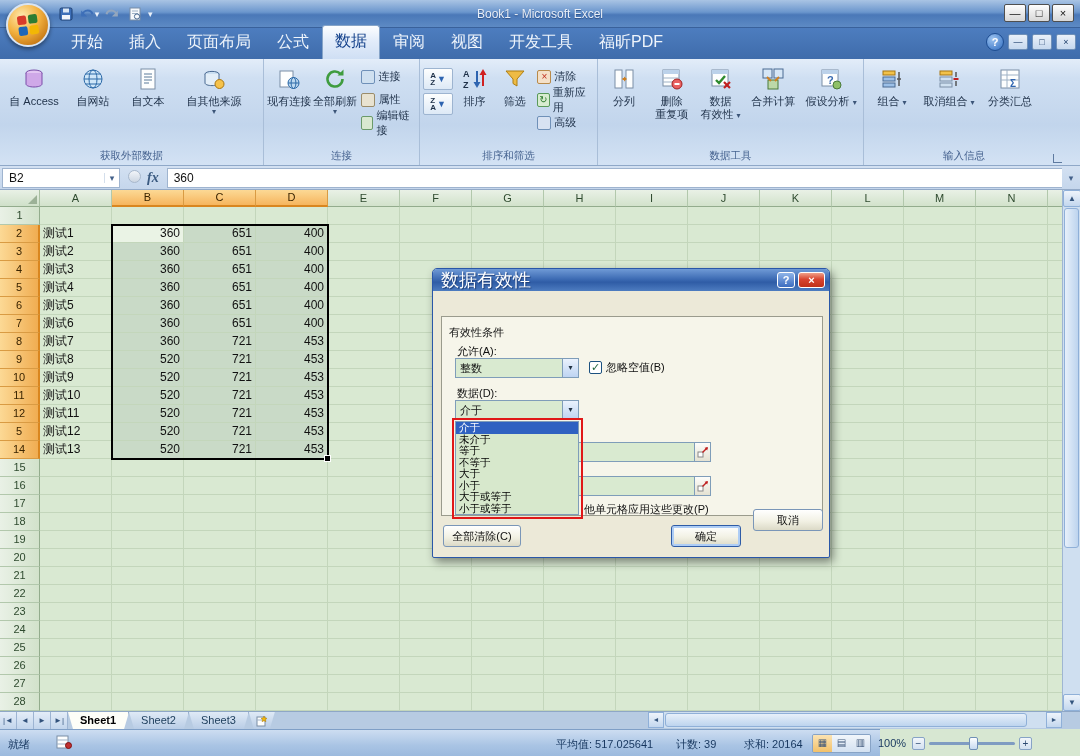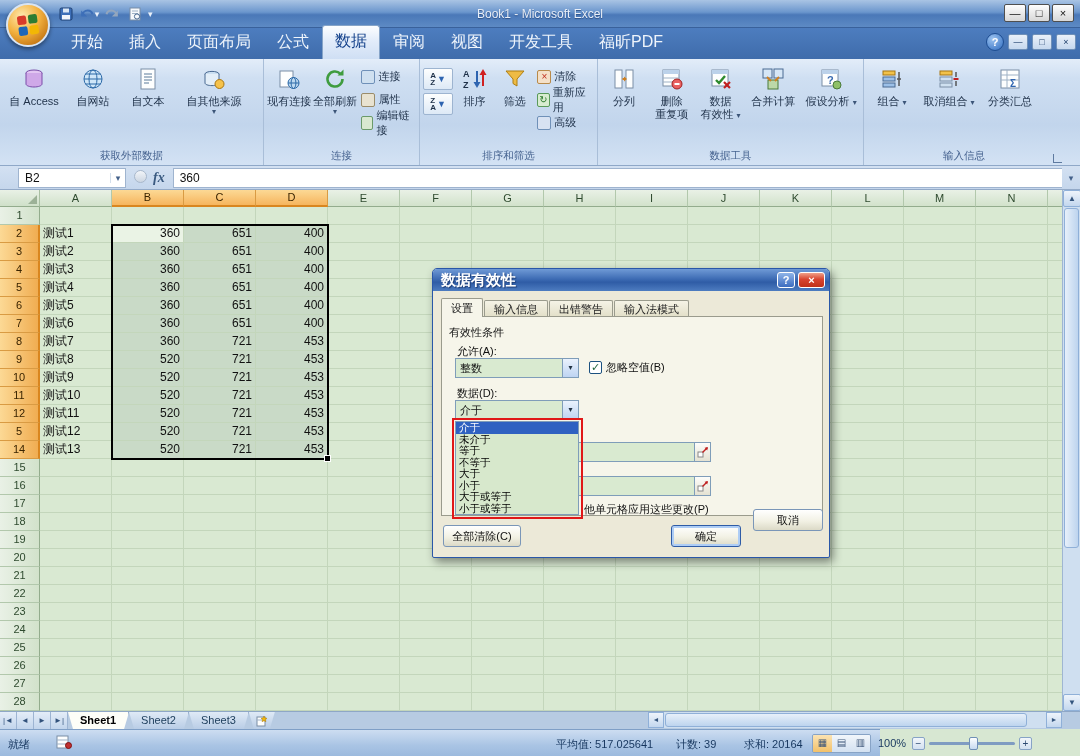--- a/index.html
+++ b/index.html
@@ -52,21 +52,21 @@
 .mini-ic{width:14px;height:14px;display:inline-flex;align-items:center;justify-content:center;font-size:10px;border-radius:2px}
 .sort-stack{display:flex;flex-direction:column;gap:3px;padding-top:6px}
 .sort-mini{width:30px;height:22px;background:linear-gradient(#fdfefe,#dde9f6);border:1px solid #9db4d0;border-radius:2px;
   display:flex;align-items:center;justify-content:center;gap:1px;font-size:8px;font-weight:bold;color:#1e3048}
 .az{display:flex;flex-direction:column;line-height:7px}
 .arr-dn{color:#2e64b0;font-size:9px}
 
 
 .fbar{position:absolute;left:0;top:166px;width:1080px;height:24px;background:linear-gradient(#d3e1f2,#c5d6ec);
   border-bottom:1px solid #93aac8;display:flex;align-items:center}
-.namebox{width:108px;height:20px;margin-left:18px;background:#fff;border:1px solid #9fb4cf;display:flex;align-items:center}
+.namebox{width:118px;height:20px;margin-left:2px;background:#fff;border:1px solid #9fb4cf;display:flex;align-items:center}
 .namebox .nb-text{flex:1;padding-left:6px;font-size:12px}
 .nb-caret{width:15px;text-align:center;color:#44618a;font-size:9px;border-left:1px solid #d4dfec}
 .fx-zone{display:flex;align-items:flex-start;gap:6px;padding:0 8px;color:#55708f}
 .fx-glyph{font-family:"Liberation Serif",serif;font-style:italic;font-weight:bold;font-size:14px;color:#3a5a80}
 .cancel-dot{width:13px;height:13px;border-radius:50%;background:linear-gradient(#f2f5f9,#ccd6e2);border:1px solid #a8b8cc}
 .fvalue{flex:1;height:20px;background:#fff;border:1px solid #9fb4cf;border-right:none;padding:2px 6px;font-size:12px}
 .fbar-caret{width:18px;text-align:center;color:#44618a;font-size:9px}
 
 
 .gridwrap{position:absolute;left:0;top:190px;width:1062px;height:521px;background:#d9e9d2;overflow:hidden}
@@ -127,21 +127,21 @@
   font-size:10px;line-height:11px;text-align:center;color:#2c4a72}
 .z-track{position:relative;flex:1;height:3px;background:#7f9cc2;border-radius:2px}
 .z-notch{position:absolute;left:50%;top:-4px;width:1px;height:11px;background:#5f7ea8}
 .z-thumb{position:absolute;left:46%;top:-5px;width:9px;height:13px;background:linear-gradient(#fdfeff,#c8daf0);border:1px solid #6f8fb6;border-radius:2px}
 
 
 .dialog{position:absolute;left:432px;top:268px;width:398px;height:290px;background:#ece9d8;
   border:1px solid #2a57a8;border-radius:5px 5px 2px 2px;box-shadow:3px 4px 10px rgba(0,0,0,.45);z-index:100}
 .dlg-title{position:absolute;left:0;top:0;right:0;height:22px;border-radius:4px 4px 0 0;
   background:linear-gradient(#6f9ad6,#3e6cb4 45%,#2f5ca6 60%,#4d7cc0);display:flex;align-items:center;padding:0 4px}
-.dlg-title-text{flex:1;color:#fff;font-weight:bold;font-size:15px;padding-left:4px;text-shadow:1px 1px 1px #1d3c74}
+.dlg-title-text{flex:1;color:#fff;font-weight:normal;font-size:18px;padding-left:4px;text-shadow:1px 1px 1px #1d3c74}
 .dlg-help{width:18px;height:16px;background:linear-gradient(#8fb4e8,#3c6cc0);border:1px solid #fff;border-radius:3px;
   color:#fff;font-weight:bold;font-size:11px;text-align:center;line-height:14px;margin-right:3px}
 .dlg-close{width:27px;height:16px;background:linear-gradient(#f0a088,#d84530 45%,#c03018);border:1px solid #fff;border-radius:3px;
   color:#fff;font-weight:bold;font-size:11px;text-align:center;line-height:14px}
 .dlg-tabs{position:absolute;left:8px;top:29px;height:19px;display:flex;align-items:flex-end}
 .dtab{height:17px;padding:0 9px;font-size:11px;line-height:16px;background:linear-gradient(#f5f3e6,#e2dfc8);
   border:1px solid #9a9b8d;border-bottom:none;border-radius:2px 2px 0 0;margin-right:1px;color:#222}
 .dtab.active{height:19px;background:#f6f5ea;line-height:19px;z-index:3;position:relative}
 .dlg-panel{position:absolute;left:8px;top:47px;width:382px;height:200px;background:#f6f5ea;border:1px solid #9a9b8d}
 .dlbl{position:absolute;font-size:11px;color:#111}
@@ -1109,26 +1109,20 @@
       <span class="z-sign">+</span>
     </div>
   </div>
 
   <div class="dialog">
     <div class="dlg-title">
       <span class="dlg-title-text">数据有效性</span>
       <span class="dlg-help">?</span>
       <span class="dlg-close">×</span>
     </div>
-    <div class="dlg-tabs" id="dlg-tabs">
-        <div class="dtab active">设置</div>
-        <div class="dtab">输入信息</div>
-        <div class="dtab">出错警告</div>
-        <div class="dtab">输入法模式</div>
-      </div>
     <div class="dlg-panel"></div>
 
     <div class="dlbl l-cond">有效性条件</div>
     <div class="dlbl l-allow">允许(A):</div>
     <div class="combo c-allow">
       <span class="combo-text">整数</span>
       <span class="combo-btn">▾</span>
     </div>
     <div class="chk">
       <span class="cbox">✓</span>

